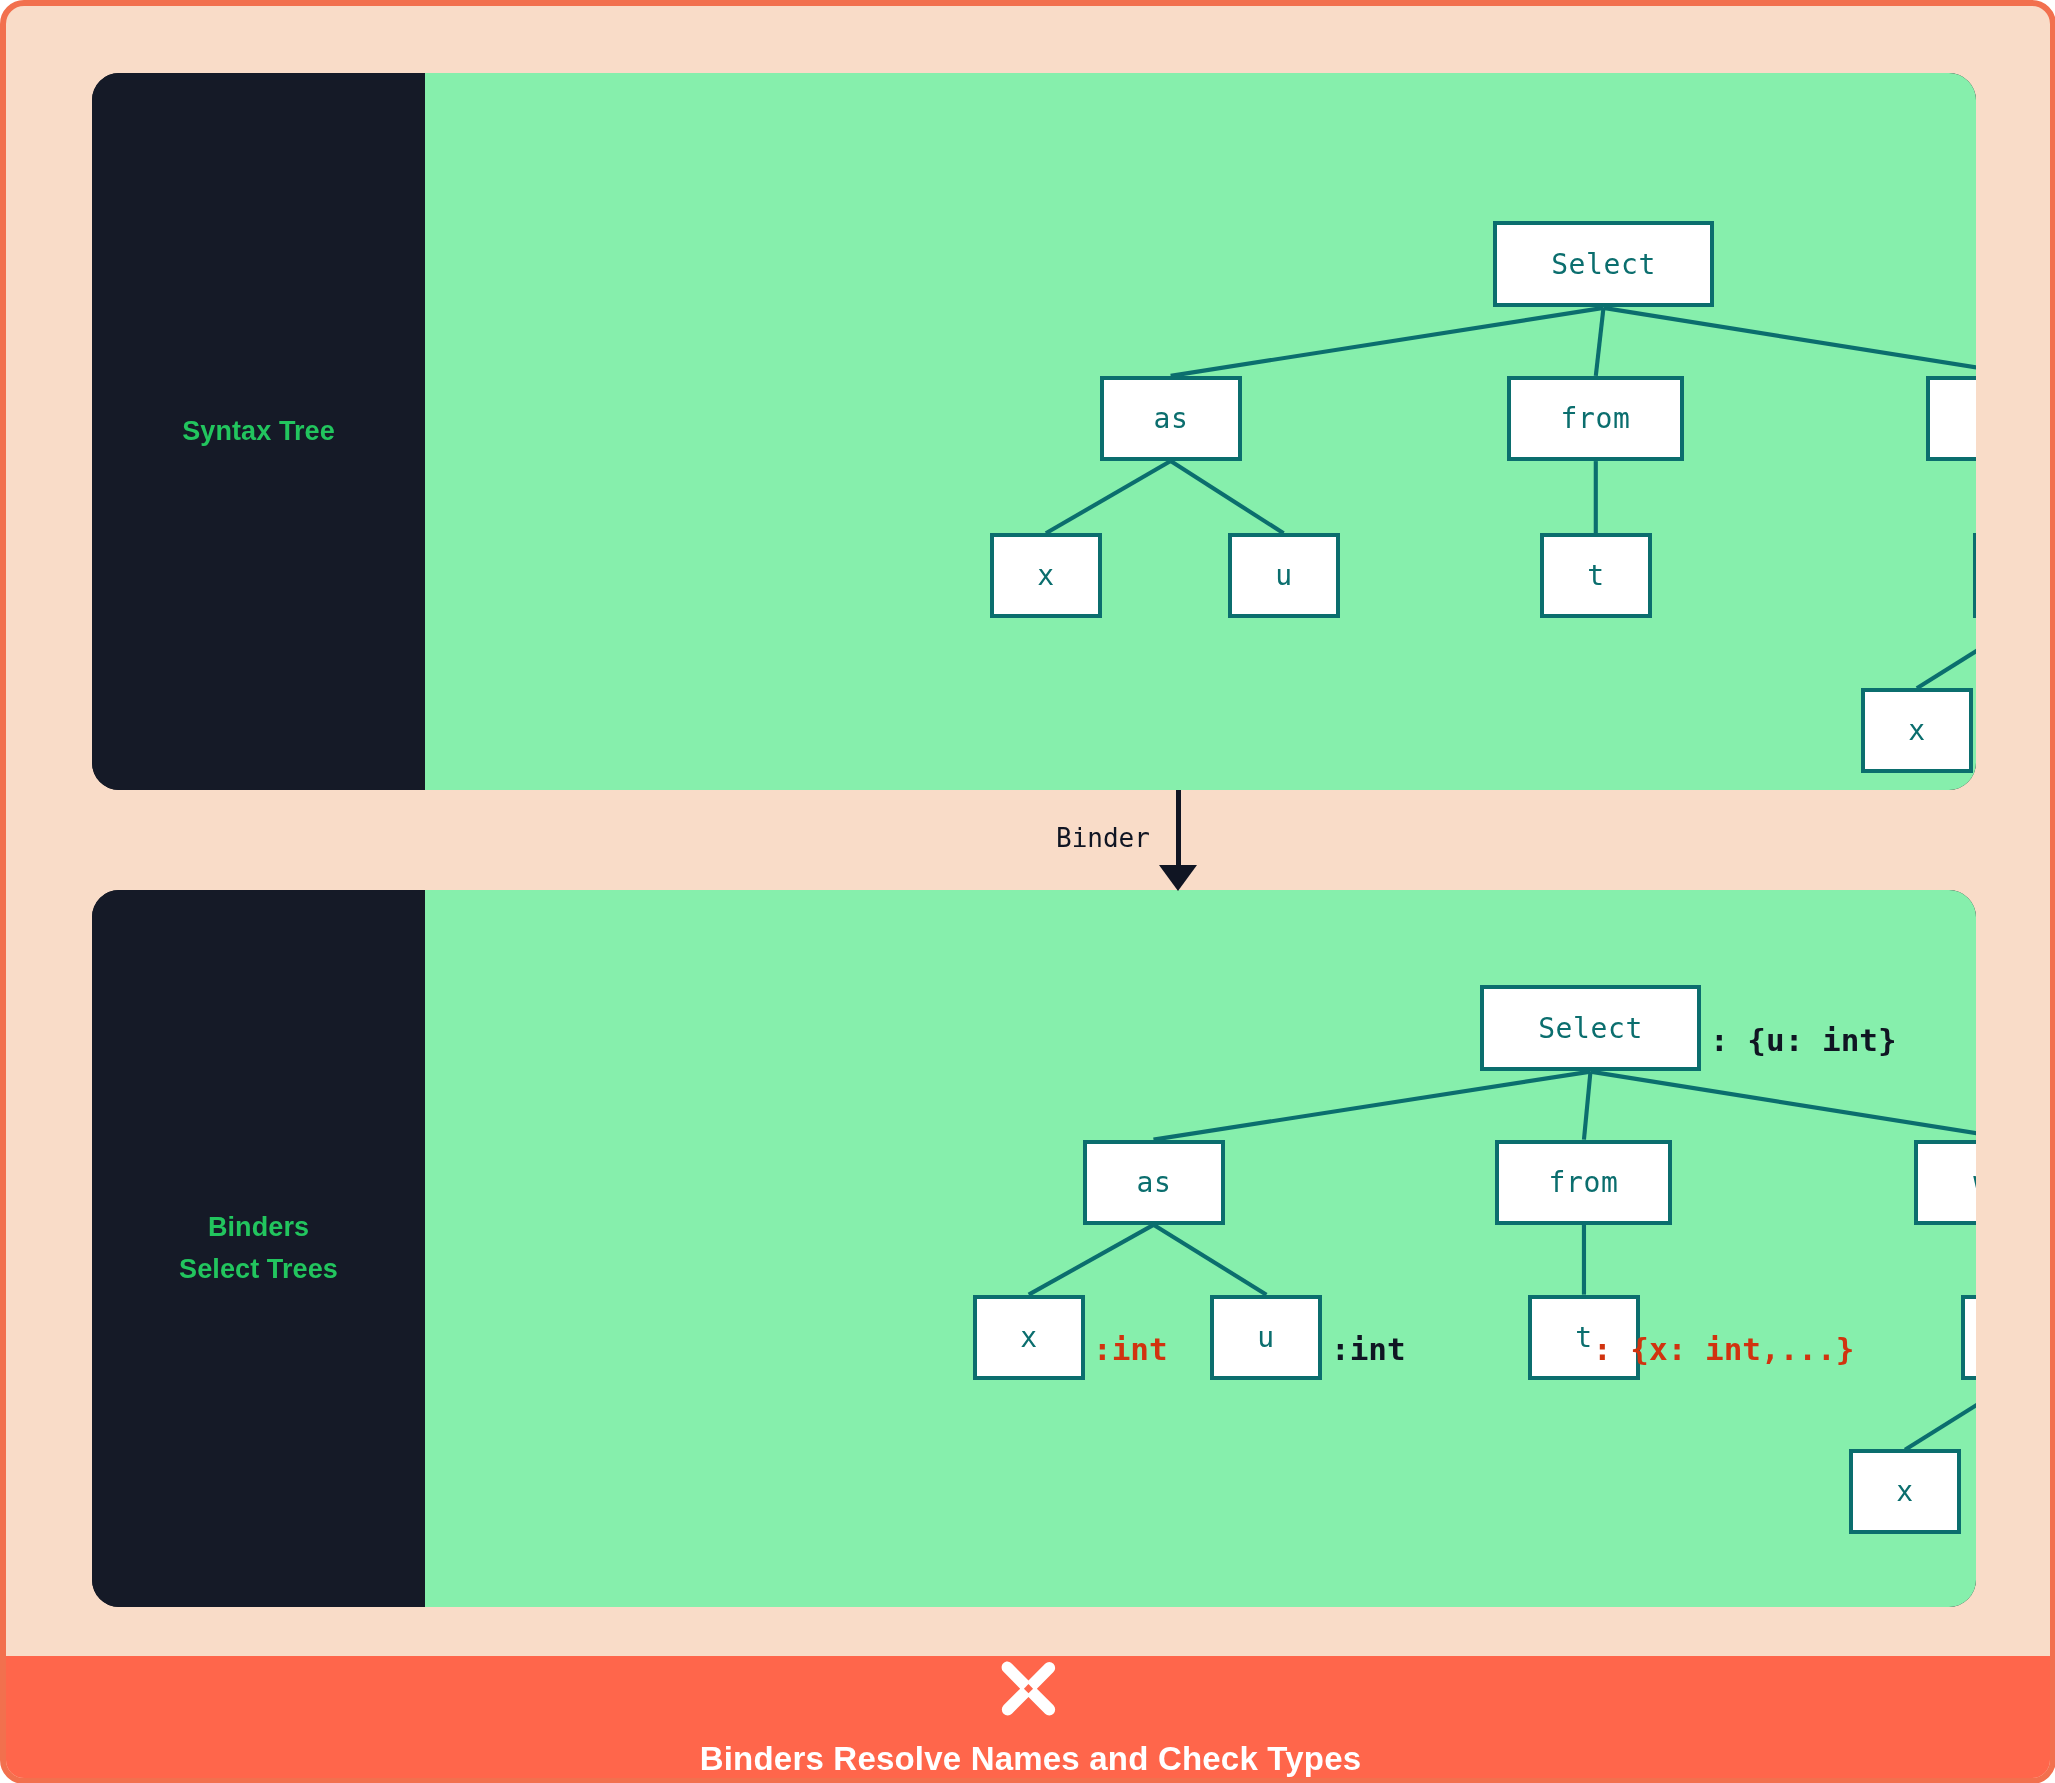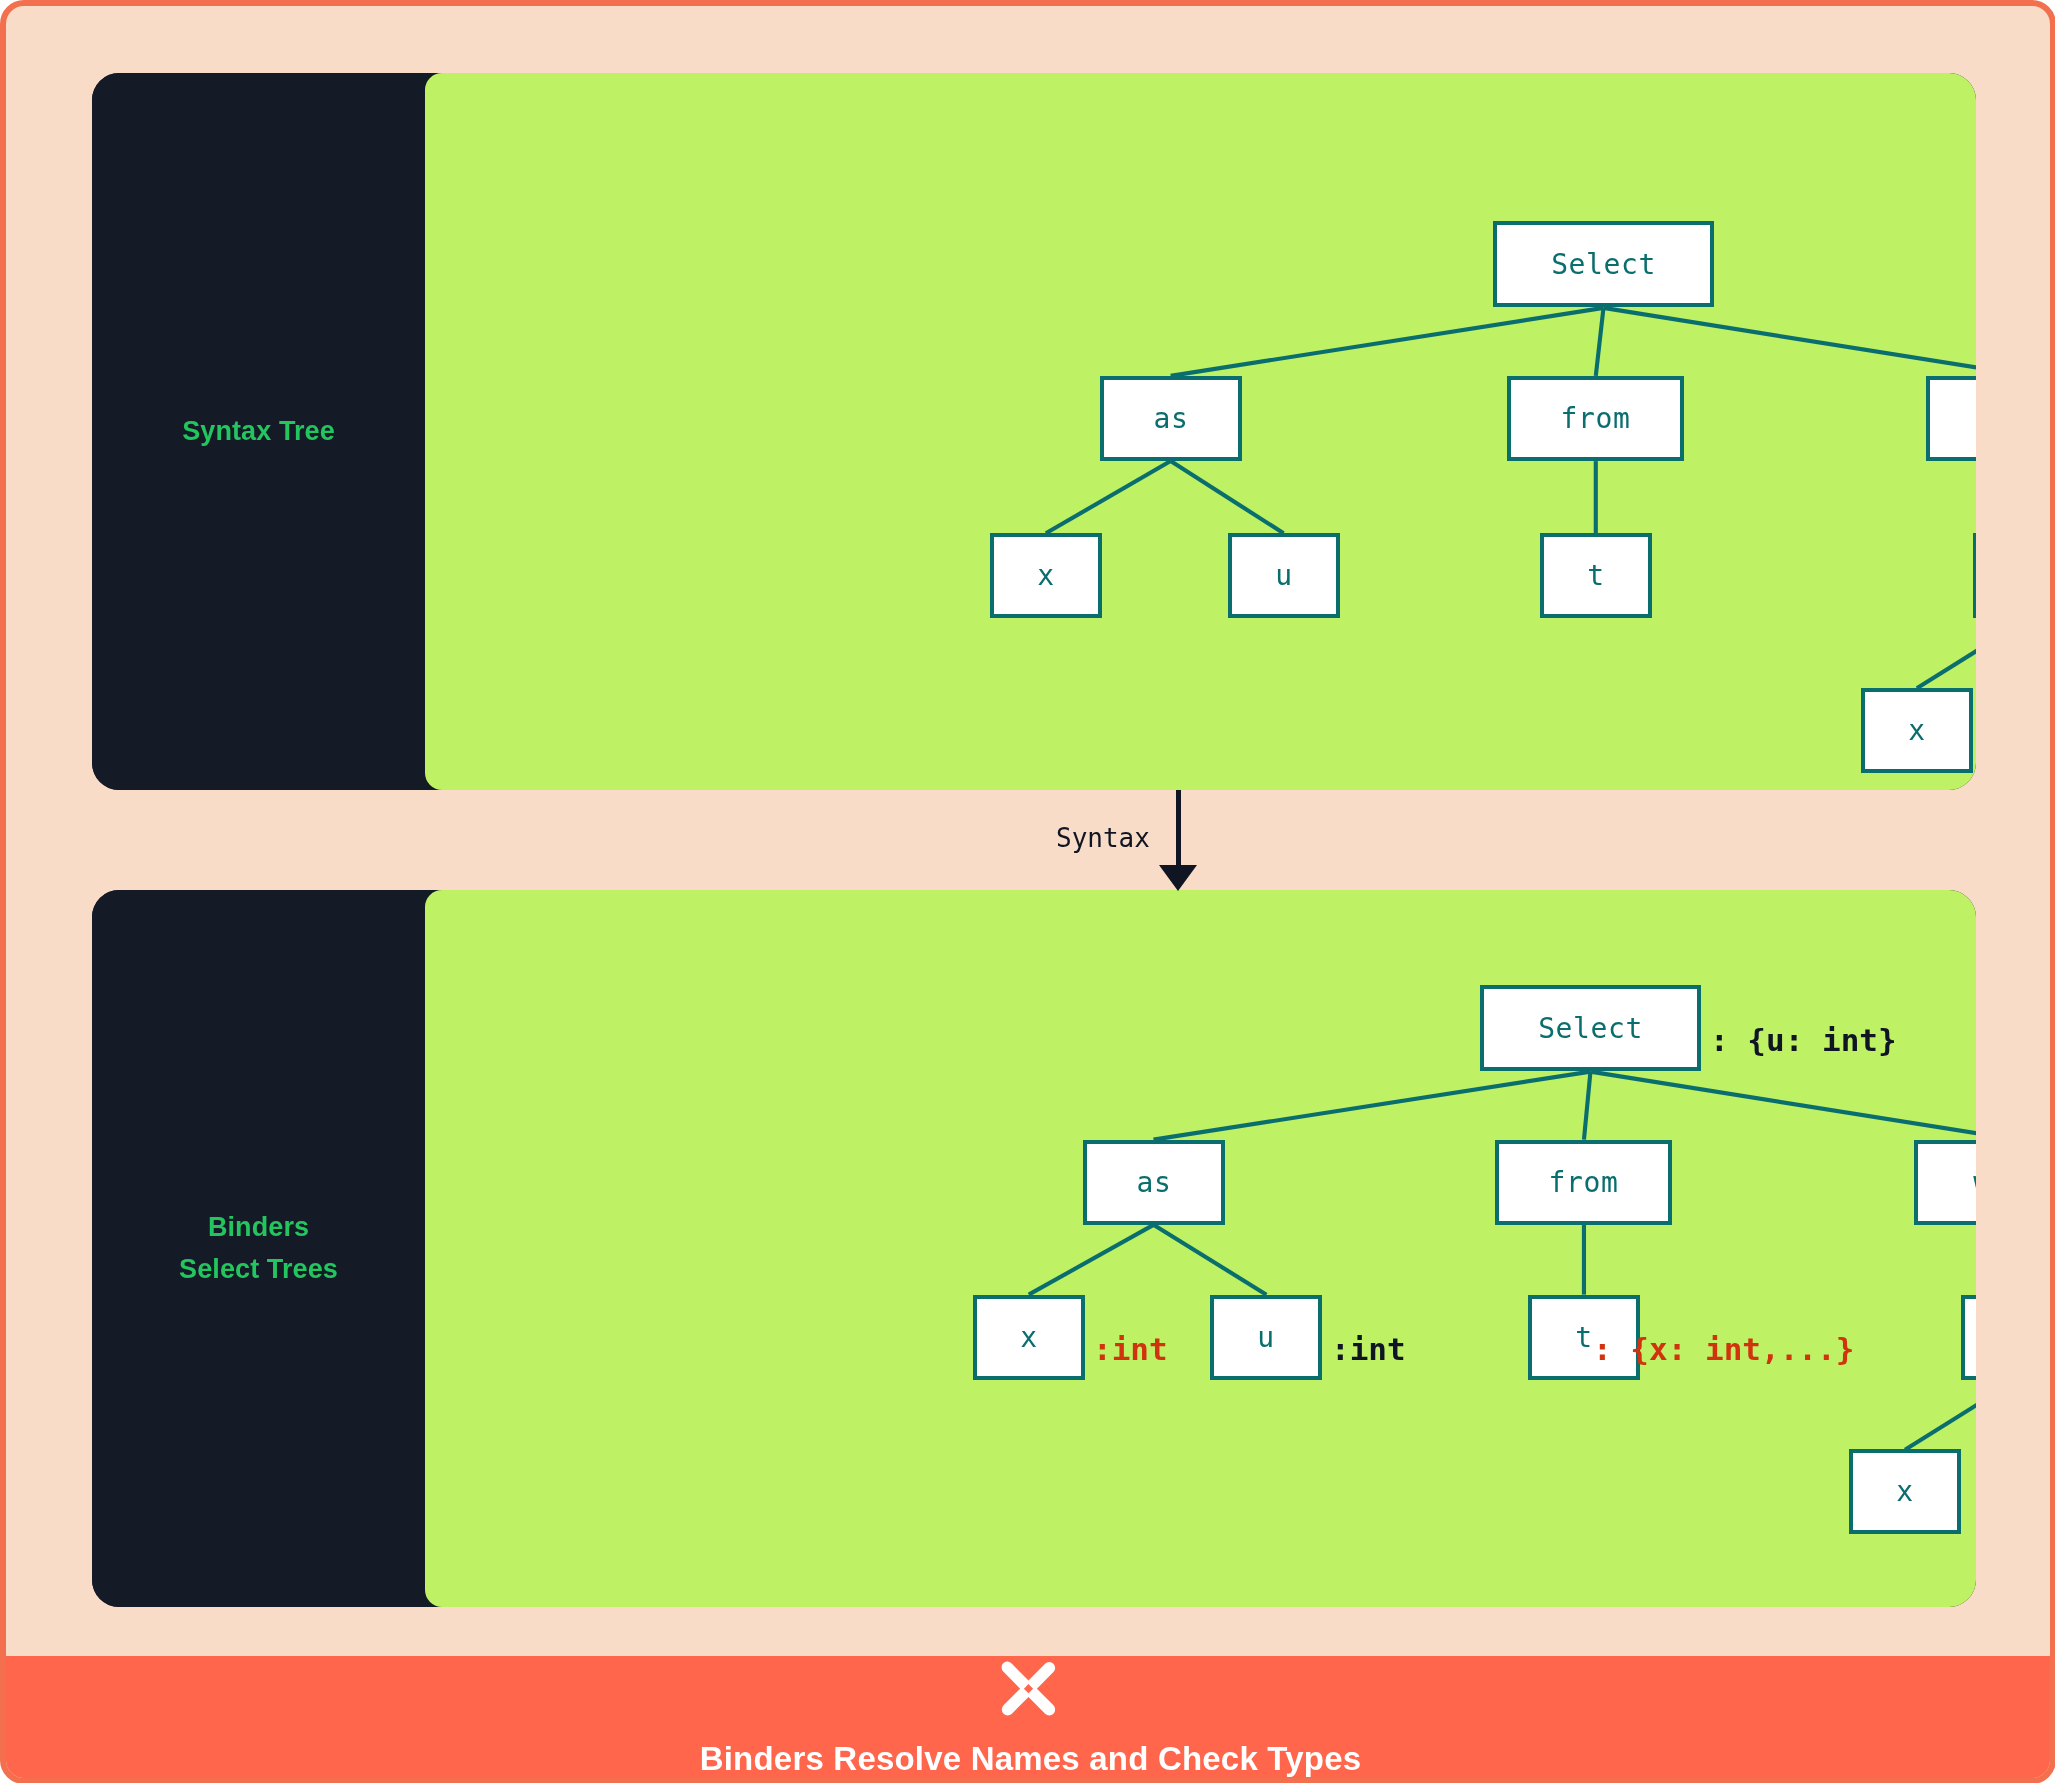--- a/index.html
+++ b/index.html
@@ -39,24 +39,23 @@
   .card-sidebar-label {
     color: #22c55e;
     font-size: 27px;
     font-weight: bold;
     line-height: 1.55;
     letter-spacing: 0.1px;
   }
   .card-canvas {
     position: relative;
     flex: 1 1 auto;
-    background: #bef264;
+    background: #86efac;
     border-top-right-radius: 24px;
     border-bottom-right-radius: 24px;
-    border-radius: 17px;
   }
 
   
   .tree-svg {
     position: absolute;
     left: 0;
     top: 0;
     width: 100%;
     height: 100%;
     overflow: visible;
@@ -164,21 +163,21 @@
           <div class="node" style="left: 565px; top: 460px; width: 112px; height: 85px;">x</div>
           <div class="node" style="left: 803px; top: 460px; width: 112px; height: 85px;">u</div>
           <div class="node" style="left: 1115px; top: 460px; width: 112px; height: 85px;">t</div>
           <div class="node" style="left: 1548px; top: 460px; width: 112px; height: 85px;">&gt;</div>
           <div class="node" style="left: 1436px; top: 615px; width: 112px; height: 85px;">x</div>
         </div>
     </div>
   </div>
 
   <div class="binder-wrap" style="left:0; top:784px; width:2056px; height:102px;">
-    <div class="binder-label" style="left:1050px; top:33px;">Syntax</div>
+    <div class="binder-label" style="left:1050px; top:33px;">Binder</div>
     <div class="binder-line" style="left:1170px; top:0; width:5.3px; height:76px;"></div>
     <div class="binder-head" style="left:1153px; top:75px;"></div>
   </div>
 
   <div class="card" style="left:86px; top:884px; width:1884px; height:717px;">
     <div class="card-sidebar">
       <div class="card-sidebar-label" id="sidebar-label-1">
           <div>Binders</div>
           <div>Select Trees</div>
         </div>

